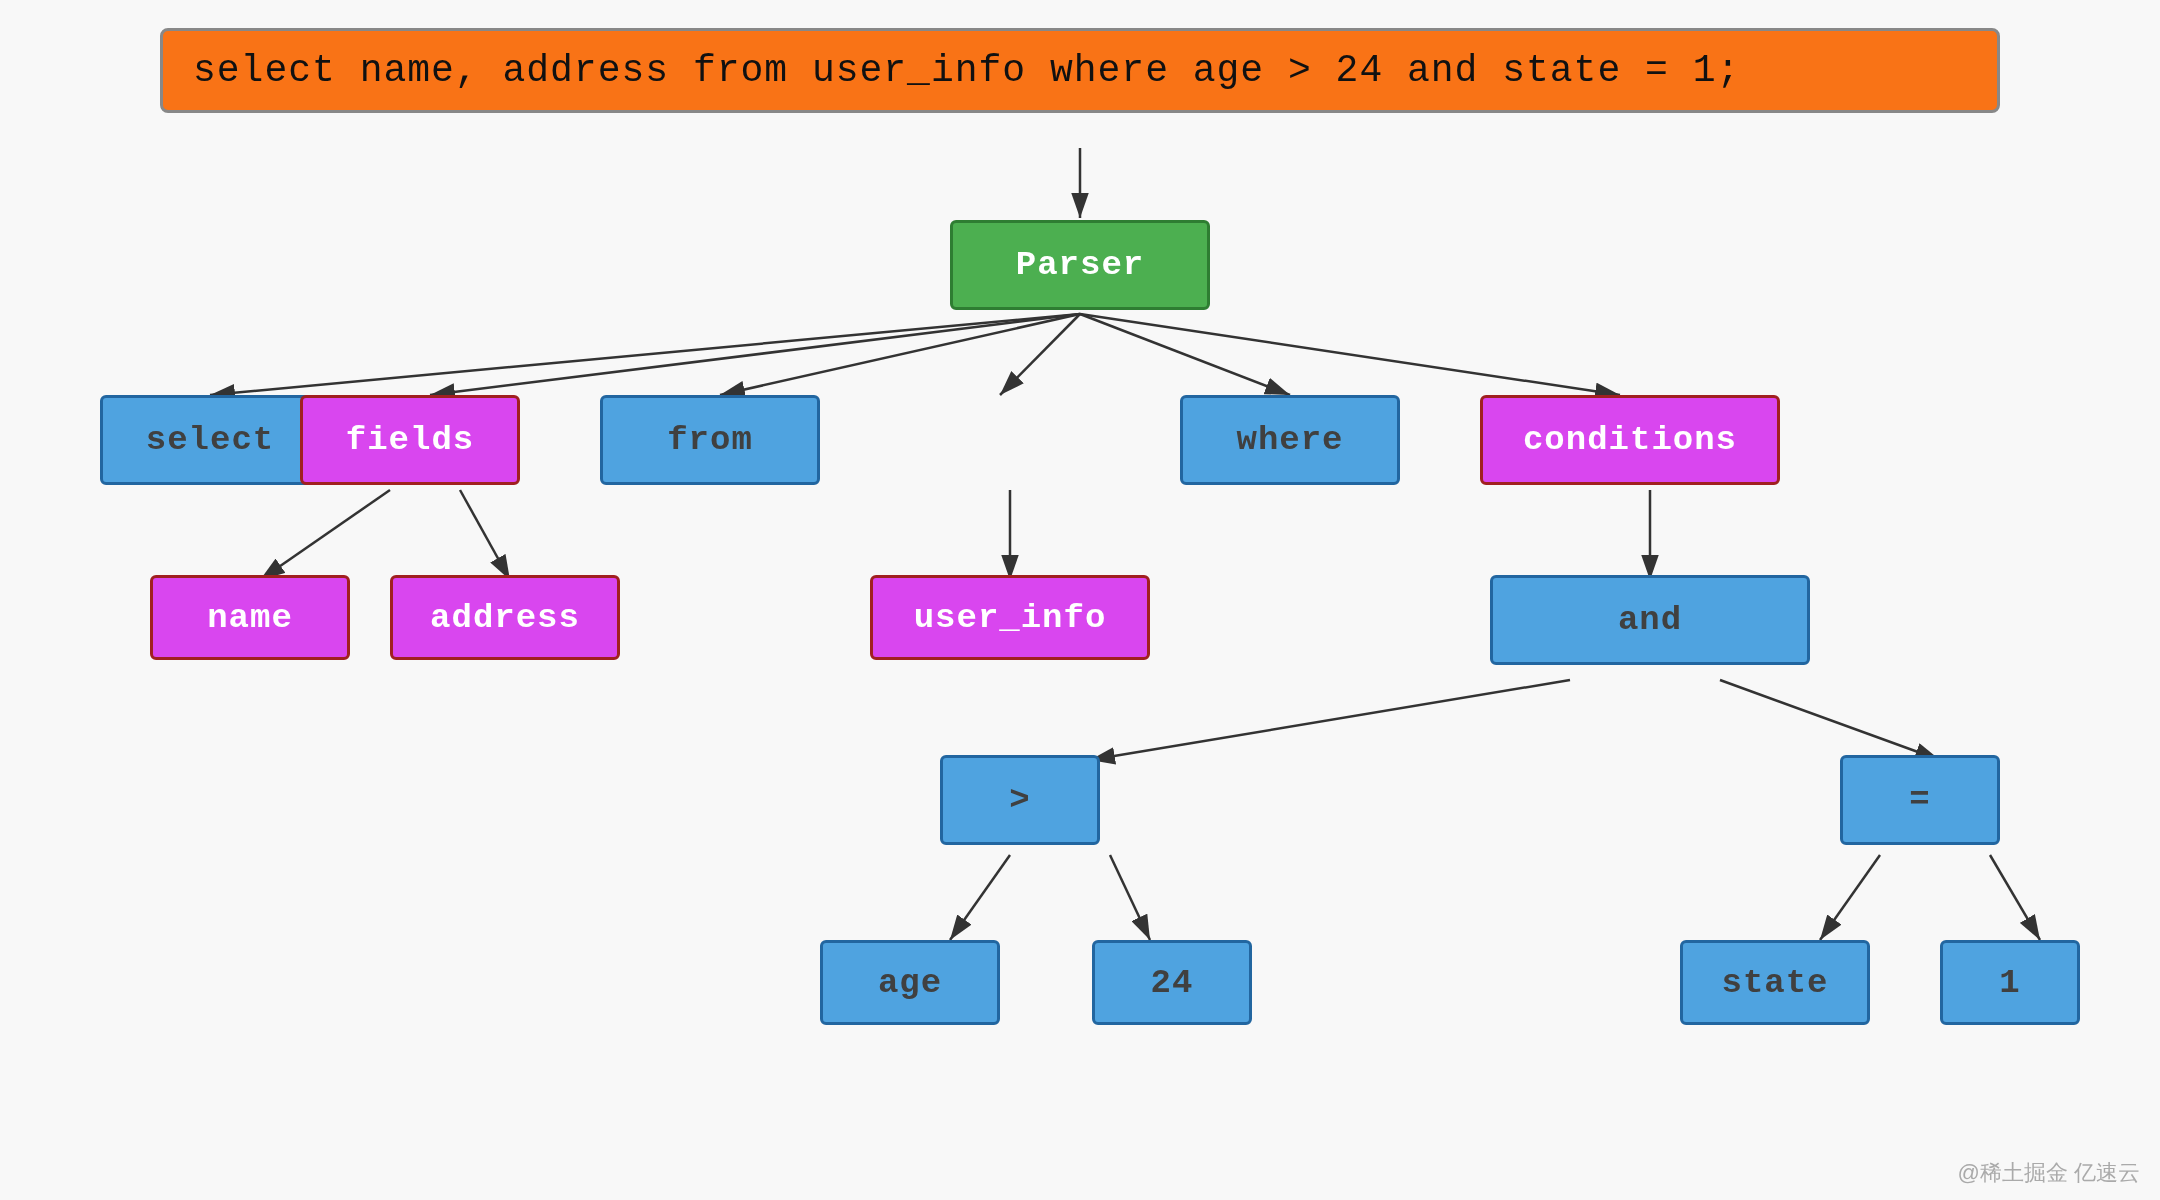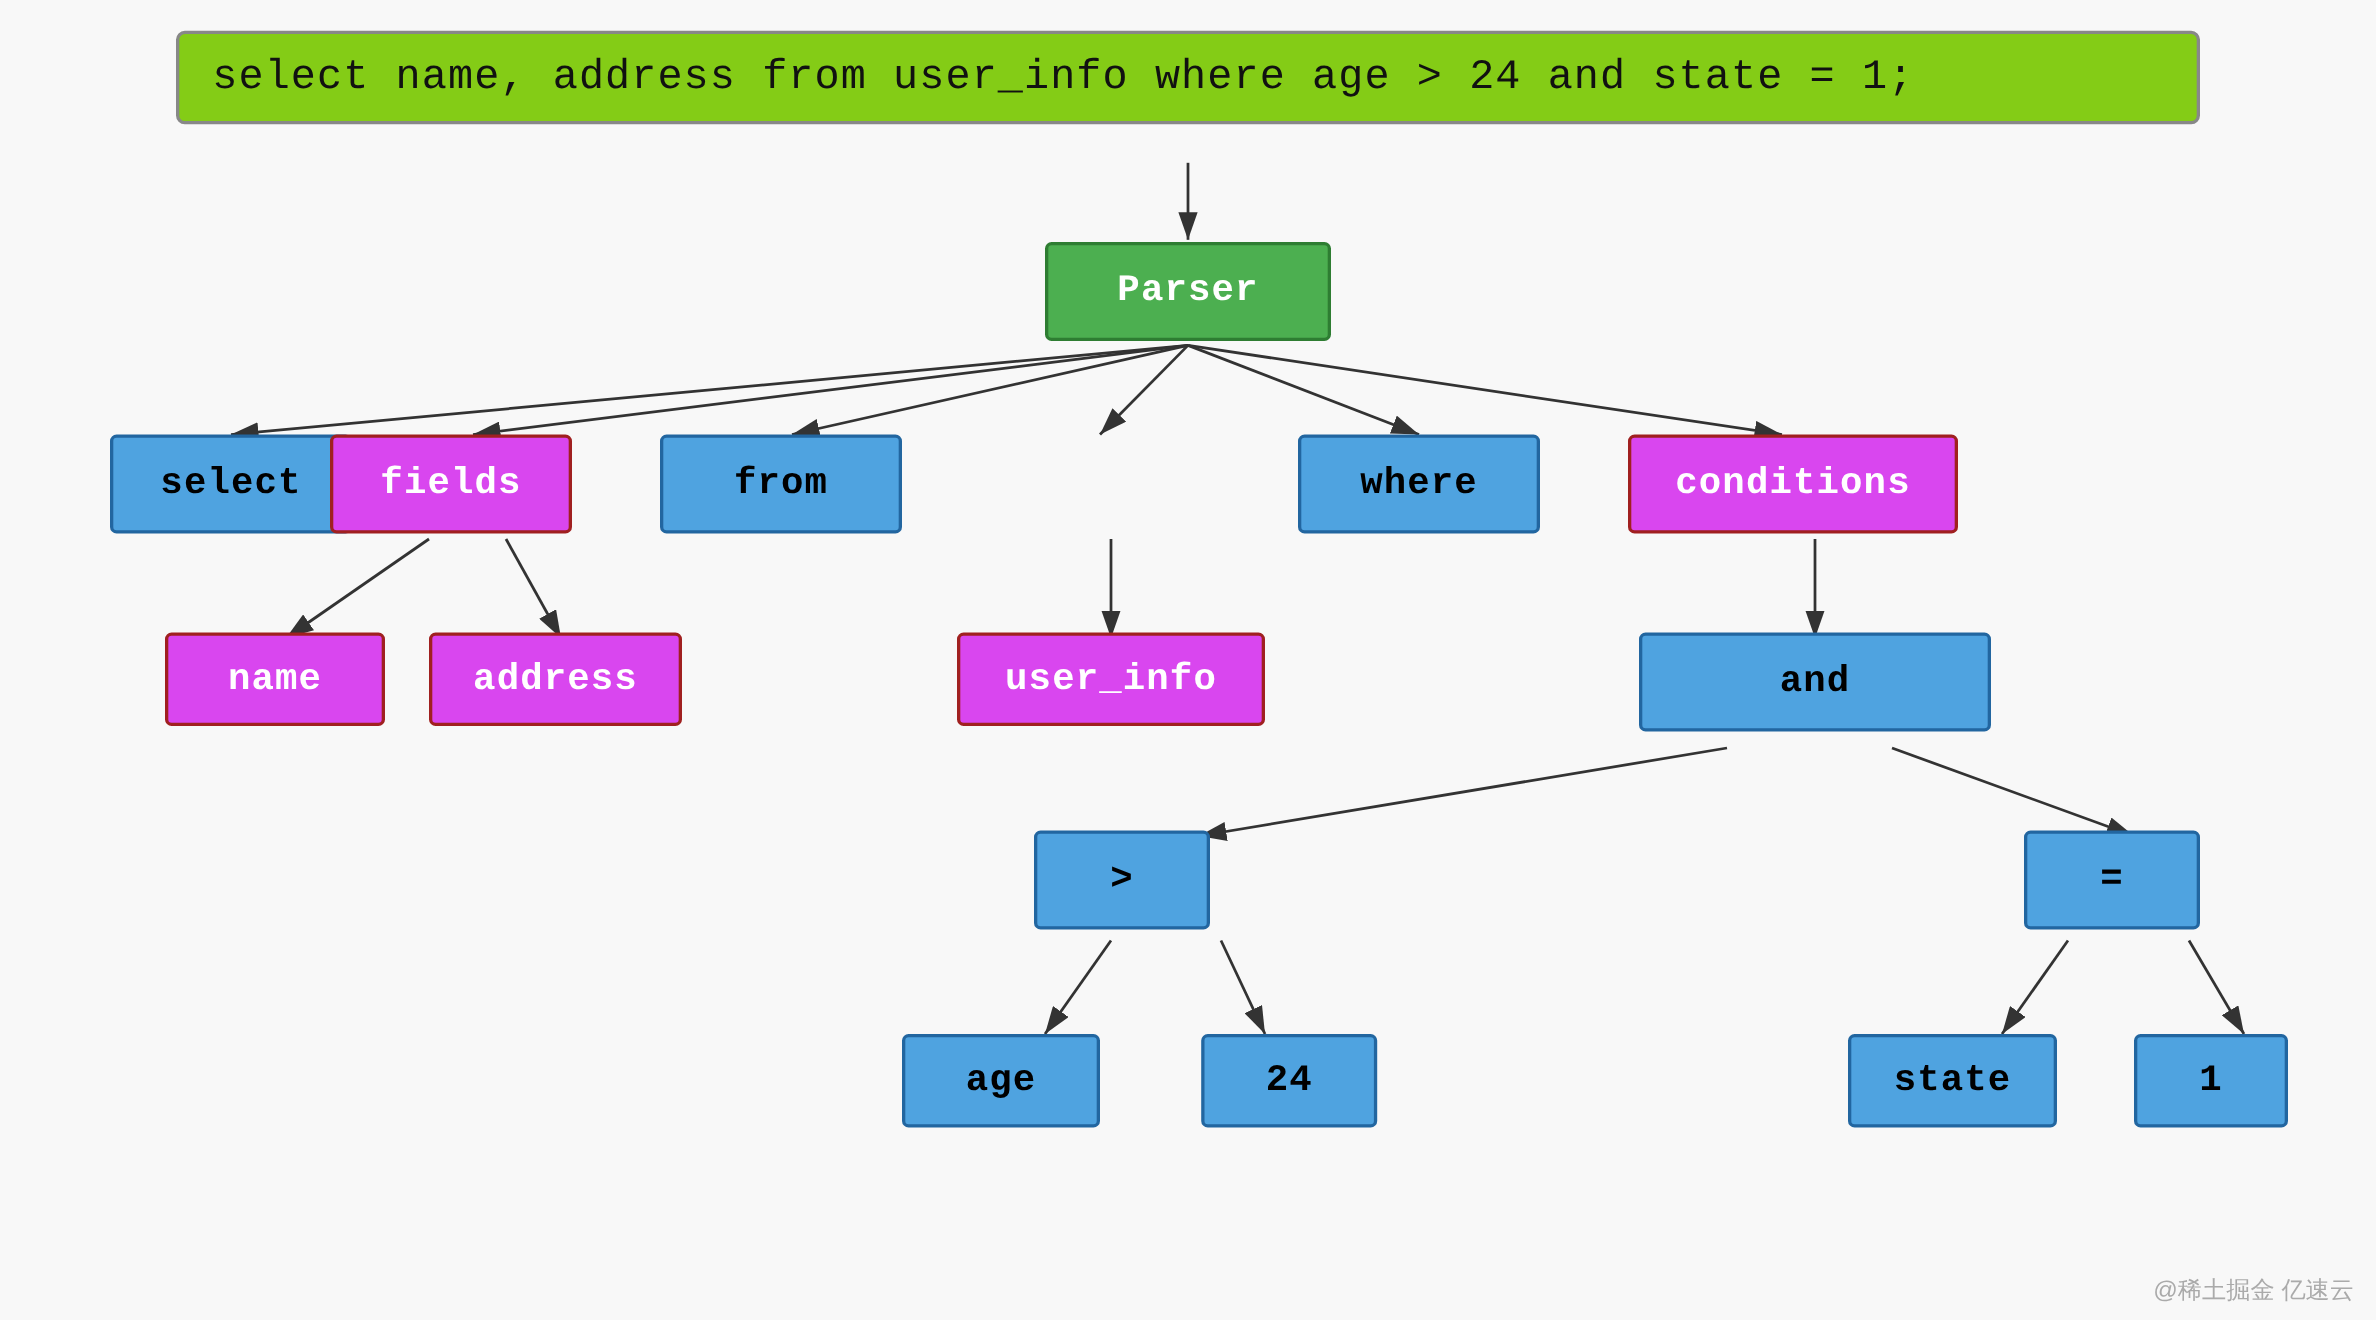--- a/index.html
+++ b/index.html
@@ -20,21 +20,21 @@
     }
 
     
     .sql-box {
       position: absolute;
       top: 28px;
       left: 160px;
       right: 160px;
       border: 3px solid #888;
       border-radius: 8px;
-      background: #84cc16;
+      background: #f97316;
       padding: 18px 30px;
       font-size: 38px;
       font-family: 'Courier New', Courier, monospace;
       color: #111;
       text-align: left;
       letter-spacing: 1px;
     }
 
     
     .node {
@@ -53,21 +53,21 @@
 
     .node-green {
       background: #4caf50;
       border-color: #2e7d32;
       color: #fff;
     }
 
     .node-blue {
       background: #4fa3e0;
       border-color: #2266a0;
-      color: #000000;
+      color: #404040;
     }
 
     .node-red {
       background: #d946ef;
       border-color: #a02020;
       color: #fff;
     }
 
     svg.arrows {
       position: absolute;

